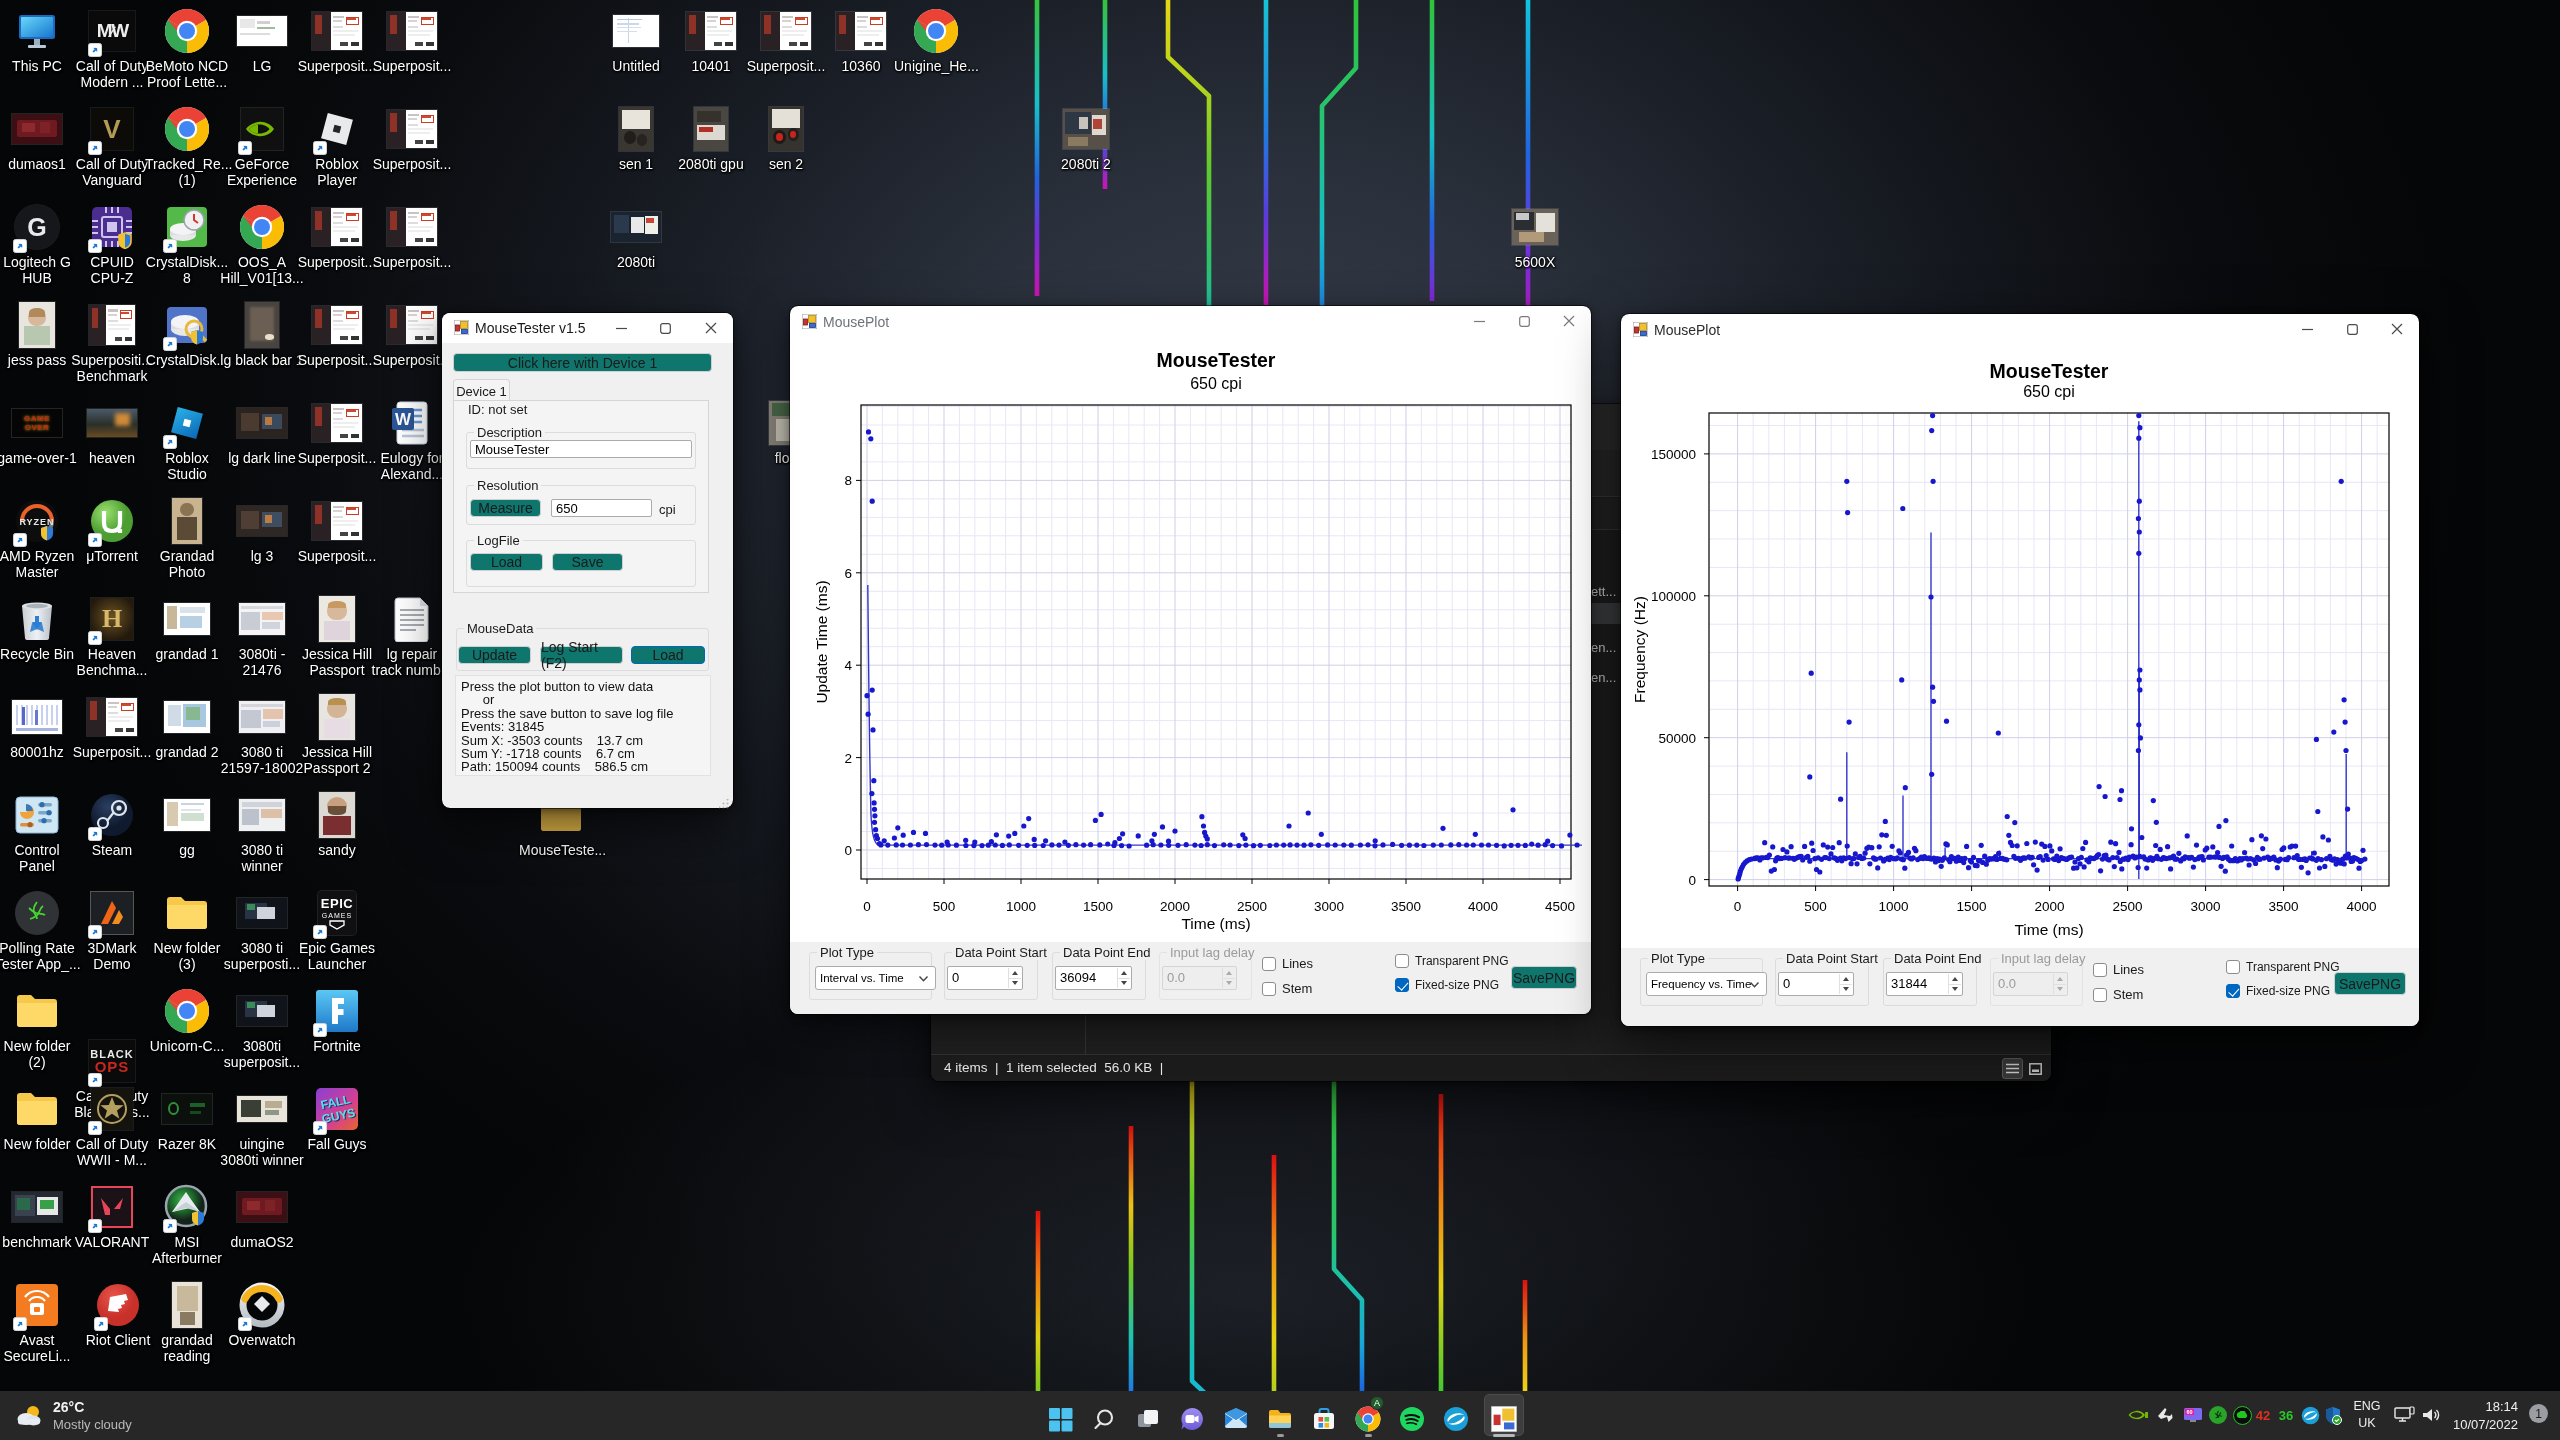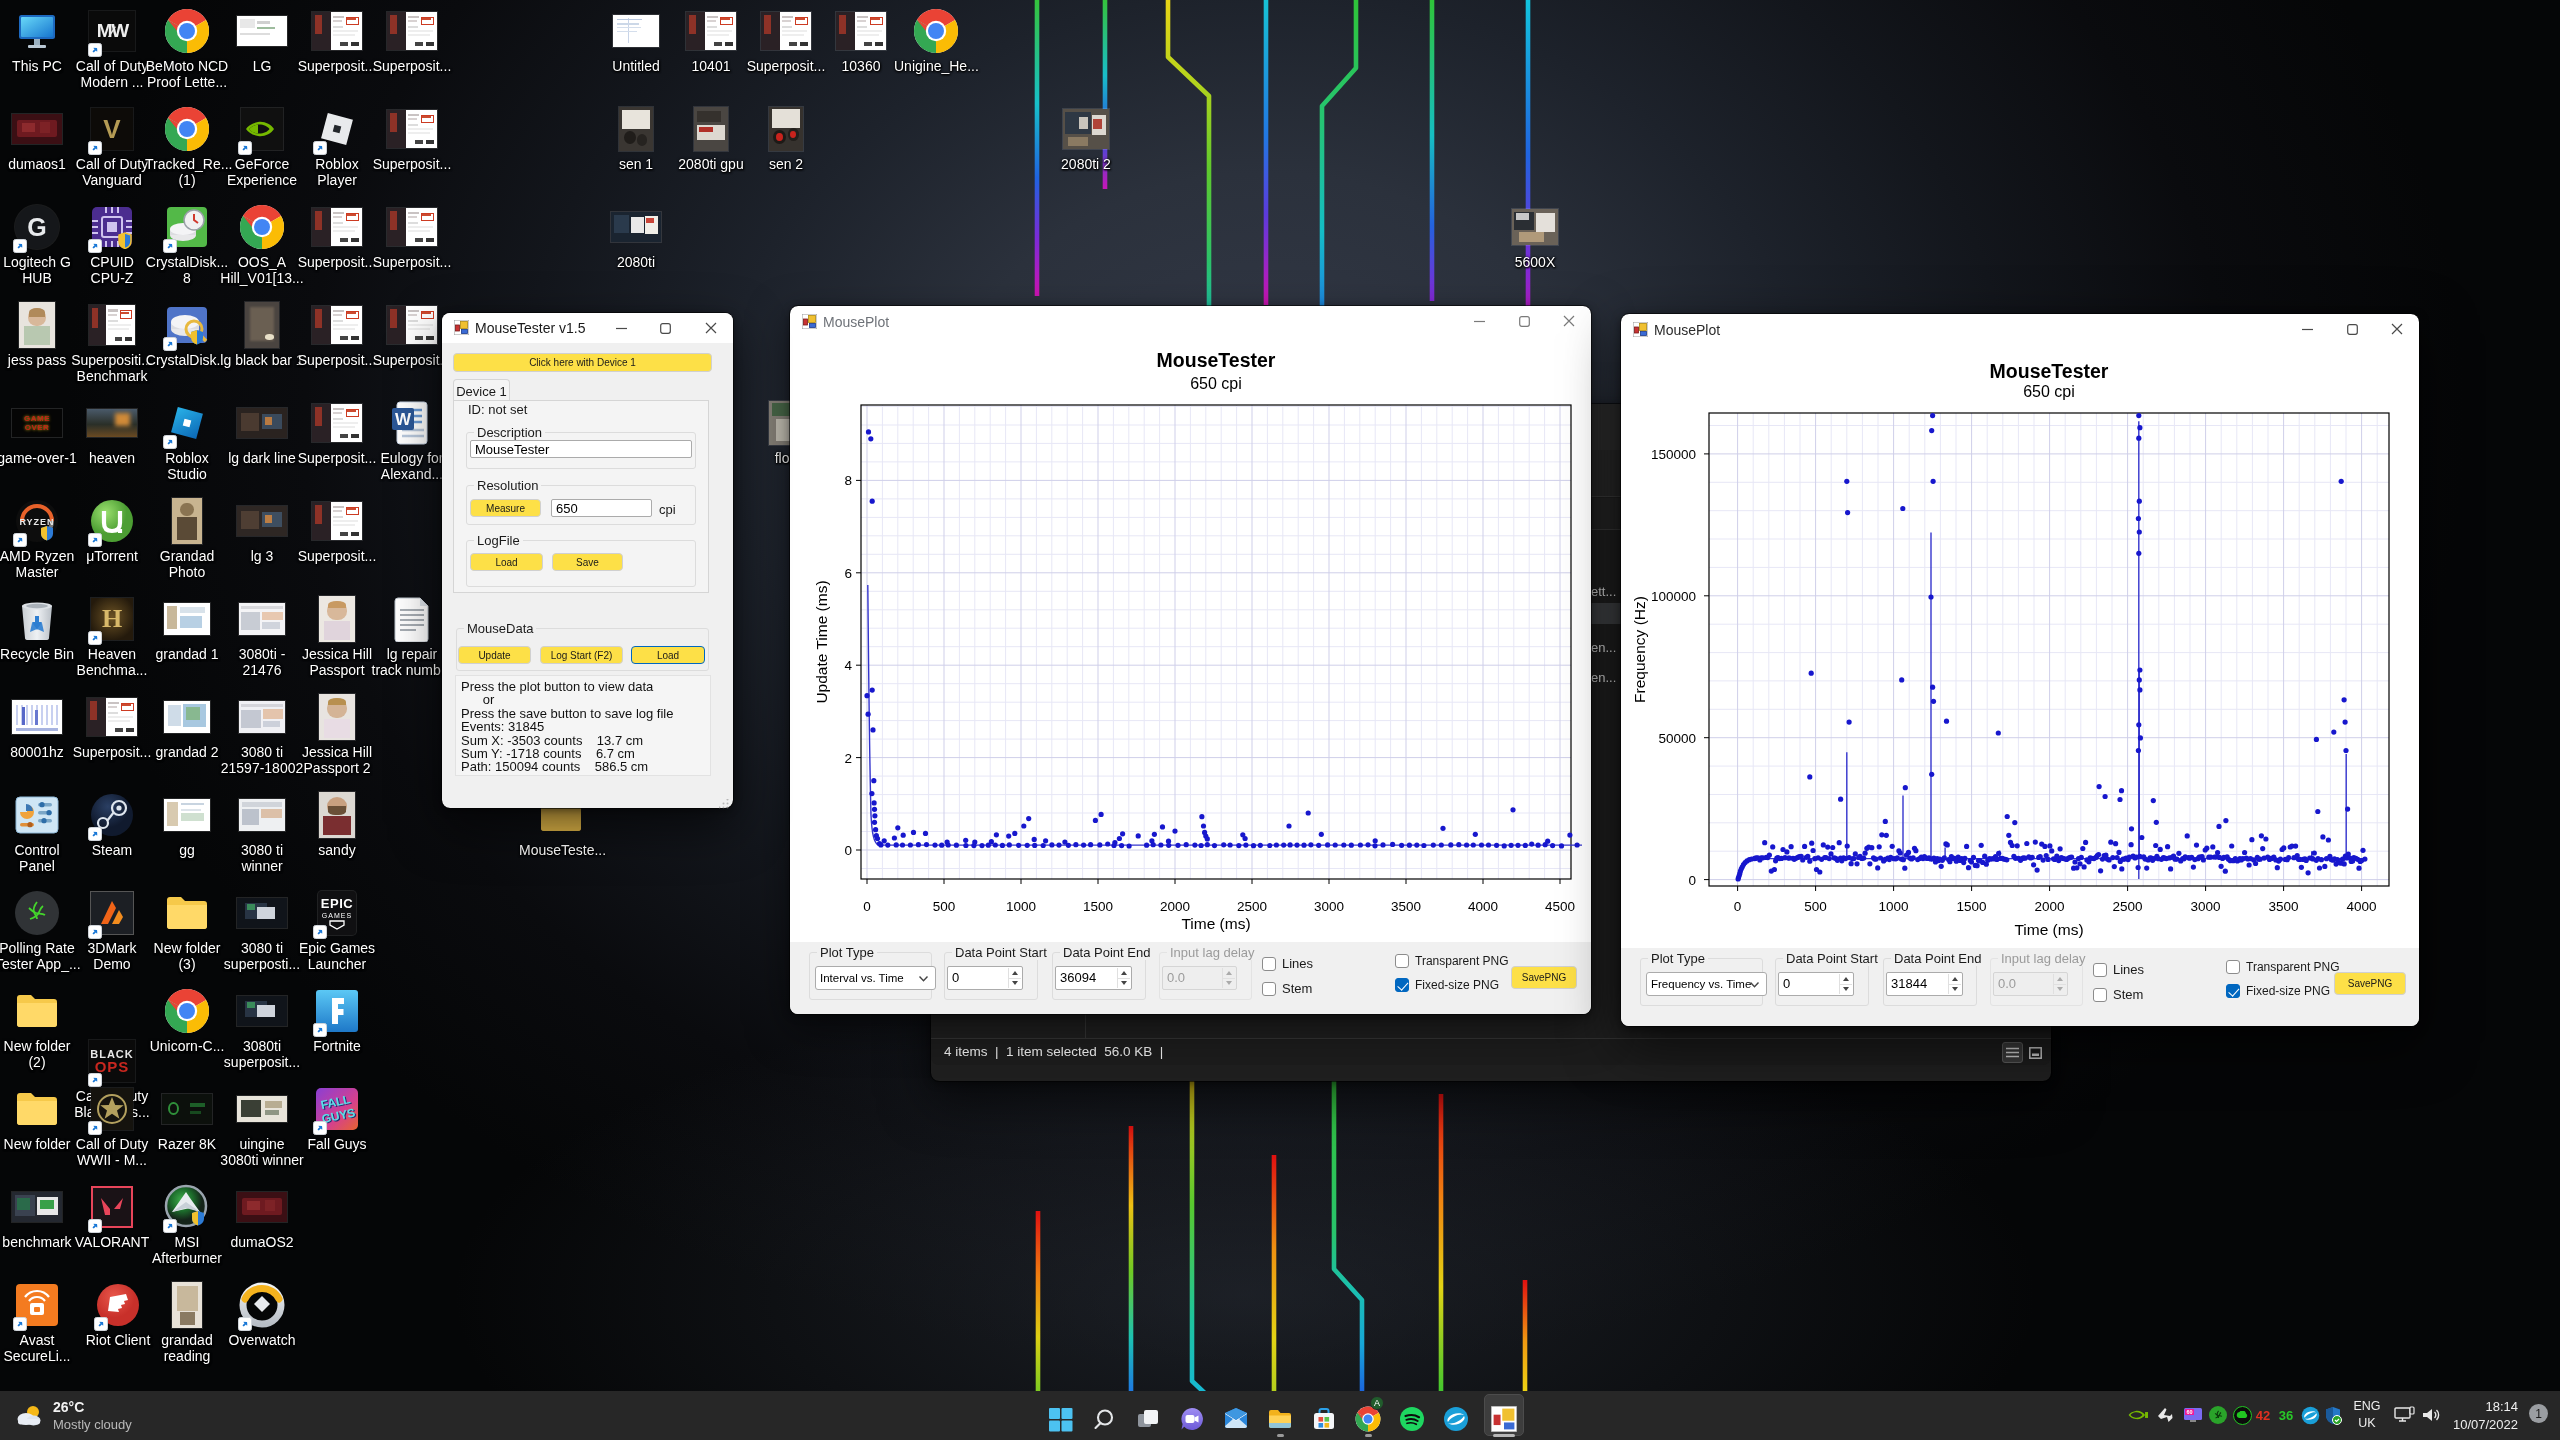--- a/index.html
+++ b/index.html
@@ -13,21 +13,21 @@
 .lb{margin-top:2px;font-size:14px;line-height:1.12;color:#fff;white-space:nowrap;text-shadow:0 1px 2px #000,1px 1px 2px #000,0 0 3px #000}
 .sc{position:absolute;left:18px;bottom:0px;width:14px;height:14px;background:#fff;border-radius:2.5px;border:1px solid #cfd4da}
 .sc:before{content:"";position:absolute;left:3.2px;top:3.2px;width:6px;height:6px;
  background:linear-gradient(135deg,#1a78d6 0%,#1a78d6 100%);
  clip-path:polygon(0 35%, 55% 35%, 55% 0, 100% 50%, 55% 100%, 55% 65%, 0 65%);
  transform:rotate(-45deg)}
 .thumb{box-shadow:0 0 0 1px rgba(255,255,255,.12)}
 .win{position:absolute;border-radius:8px;box-shadow:0 18px 50px rgba(0,0,0,.6),0 2px 8px rgba(0,0,0,.45);outline:1px solid rgba(0,0,0,.55)}
 .gb{position:absolute;border:1px solid #dcdcdc;border-radius:3px}
 .gb>span{position:absolute;top:-8px;left:7px;background:inherit;padding:0 3px;font-size:13px;color:#1a1a1a;white-space:nowrap}
-.btn{position:absolute;background:#fde047;border:1px solid #d0d0d0;border-radius:4px;font-size:10px;color:#1a1a1a;display:flex;align-items:center;justify-content:center}
+.btn{position:absolute;background:#0f766e;border:1px solid #d0d0d0;border-radius:4px;font-size:14px;color:#1a1a1a;display:flex;align-items:center;justify-content:center}
 .inp{position:absolute;background:#fff;border:1px solid #ababab;border-radius:2px;font-size:13px;color:#000;display:flex;align-items:center;padding-left:4px}
 .cb{position:absolute;font-size:13px;color:#1a1a1a;display:flex;align-items:center;gap:6px}
 .cbx{width:14px;height:14px;border:1px solid #8c8c8c;border-radius:3px;background:#fff;flex:none;position:relative}
 .cbx.on{background:#0067c0;border-color:#0067c0}
 .cbx.on:after{content:"";position:absolute;left:3.5px;top:1px;width:5px;height:8.5px;border:solid #fff;border-width:0 1.8px 1.8px 0;transform:rotate(42deg)}
 .spin{position:absolute;background:#fff;border:1px solid #ababab;border-radius:2px}
 .spin .v{position:absolute;left:4px;top:2.5px;font-size:13px;color:#000}
 .spin .ud{position:absolute;right:1px;top:1px;bottom:1px;width:13px;border-left:1px solid #e0e0e0;display:flex;flex-direction:column}
 .spin .ud i{flex:1;display:flex;align-items:center;justify-content:center}
 .spin .ud i:first-child{border-bottom:1px solid #e0e0e0}
@@ -1330,21 +1330,21 @@
 
 <div class="win" style="left:931px;top:404px;width:1120px;height:677px;background:#1f1f1f;border-radius:8px">
  <div style="position:absolute;left:0;top:0;right:0;height:46px;background:#2d2d2d;border-radius:8px 8px 0 0"></div>
  <div style="position:absolute;left:0;top:46px;right:0;height:47px;background:#282828;border-bottom:1px solid #3a3a3a"></div>
  <div style="position:absolute;left:0;top:94px;right:0;height:32px;background:#242424;border-bottom:1px solid #383838"></div>
  <div style="position:absolute;left:154px;top:126px;bottom:27px;width:1px;background:#343434"></div>
  <div style="position:absolute;left:640px;top:199px;width:130px;height:21px;background:#3e4043"></div>
  <div style="position:absolute;left:660px;top:180px;font-size:13px;color:#d8d8d8">ett...</div>
  <div style="position:absolute;left:660px;top:236px;font-size:13px;color:#d8d8d8">en...</div>
  <div style="position:absolute;left:660px;top:266px;font-size:13px;color:#d8d8d8">en...</div>
- <div style="position:absolute;left:0;bottom:16px;right:0;height:27px;background:#1c1c1c;border-top:1px solid #333;border-radius:0 0 8px 8px">
+ <div style="position:absolute;left:0;bottom:0;right:0;height:27px;background:#1c1c1c;border-top:1px solid #333;border-radius:0 0 8px 8px">
    <div style="position:absolute;left:13px;top:5px;font-size:13.5px;color:#e6e6e6">4 items&nbsp;&nbsp;|&nbsp;&nbsp;1 item selected&nbsp;&nbsp;56.0 KB&nbsp;&nbsp;|</div>
    <div style="position:absolute;right:28px;top:3px;width:21px;height:21px;background:#3a3a3a;border:1px solid #5a5a5a;border-radius:3px;display:flex;align-items:center;justify-content:center">
      <svg width="13" height="11">
             <g stroke="#d0d0d0" stroke-width="1.6">
               <path d="M0 1.5 h13 M0 5.5 h13 M0 9.5 h13"></path>
             </g>
           </svg>
         </div>
    <div style="position:absolute;right:5px;top:3px;width:21px;height:21px;display:flex;align-items:center;justify-content:center">
      <svg width="13" height="12">

